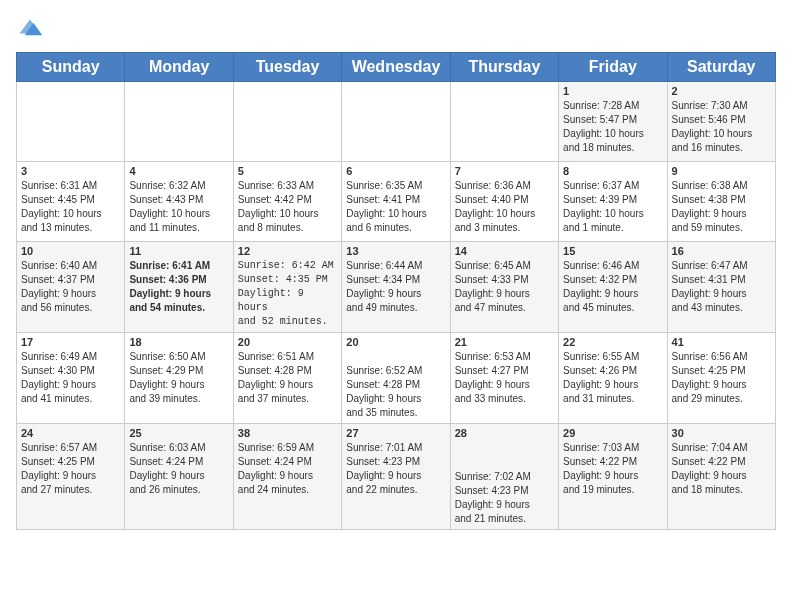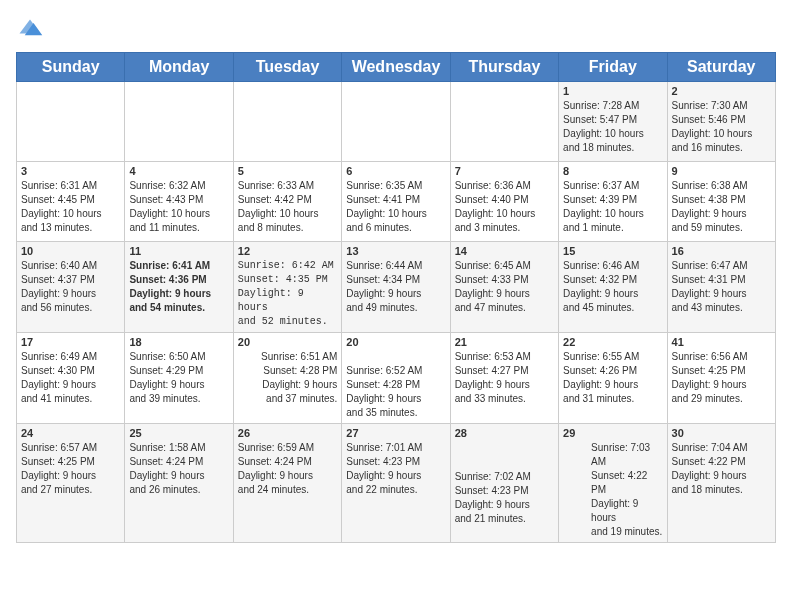--- a/index.html
+++ b/index.html
@@ -263,21 +263,21 @@
         </td>
         <td>
           <span class="day-number">18</span>
           <div class="day-info" style="white-space: pre-line;">Sunrise: 6:50 AM
 Sunset: 4:29 PM
 Daylight: 9 hours
 and 39 minutes.</div>
         </td>
         <td>
           <span class="day-number">20</span>
-          <div class="day-info" style="white-space: pre-line; text-align: right;">Sunrise: 6:51 AM
+          <div class="day-info" style="white-space: pre-line;">Sunrise: 6:51 AM
 Sunset: 4:28 PM
 Daylight: 9 hours
 and 37 minutes.</div>
         </td>
         <td>
           <span class="day-number">20</span>
           <div class="day-info" style="white-space: pre-line; margin-top: 16px;">Sunrise: 6:52 AM
 Sunset: 4:28 PM
 Daylight: 9 hours
 and 35 minutes.</div>
@@ -307,27 +307,27 @@
       <tr>
         <td>
           <span class="day-number">24</span>
           <div class="day-info" style="white-space: pre-line;">Sunrise: 6:57 AM
 Sunset: 4:25 PM
 Daylight: 9 hours
 and 27 minutes.</div>
         </td>
         <td>
           <span class="day-number">25</span>
-          <div class="day-info" style="white-space: pre-line;">Sunrise: 1:58 AM
+          <div class="day-info" style="white-space: pre-line;">Sunrise: 6:03 AM
 Sunset: 4:24 PM
 Daylight: 9 hours
 and 26 minutes.</div>
         </td>
         <td>
-          <span class="day-number">26</span>
+          <span class="day-number">38</span>
           <div class="day-info" style="white-space: pre-line;">Sunrise: 6:59 AM
 Sunset: 4:24 PM
 Daylight: 9 hours
 and 24 minutes.</div>
         </td>
         <td>
           <span class="day-number">27</span>
           <div class="day-info" style="white-space: pre-line;">Sunrise: 7:01 AM
 Sunset: 4:23 PM
 Daylight: 9 hours
@@ -335,21 +335,21 @@
         </td>
         <td>
           <span class="day-number">28</span>
           <div class="day-info" style="white-space: pre-line; margin-top: 31px;">Sunrise: 7:02 AM
 Sunset: 4:23 PM
 Daylight: 9 hours
 and 21 minutes.</div>
         </td>
         <td>
           <span class="day-number">29</span>
-          <div class="day-info" style="white-space: pre-line; margin-left: 28px;">Sunrise: 7:03 AM
+          <div class="day-info" style="white-space: pre-line;">Sunrise: 7:03 AM
 Sunset: 4:22 PM
 Daylight: 9 hours
 and 19 minutes.</div>
         </td>
         <td>
           <span class="day-number">30</span>
           <div class="day-info" style="white-space: pre-line;">Sunrise: 7:04 AM
 Sunset: 4:22 PM
 Daylight: 9 hours
 and 18 minutes.</div>

